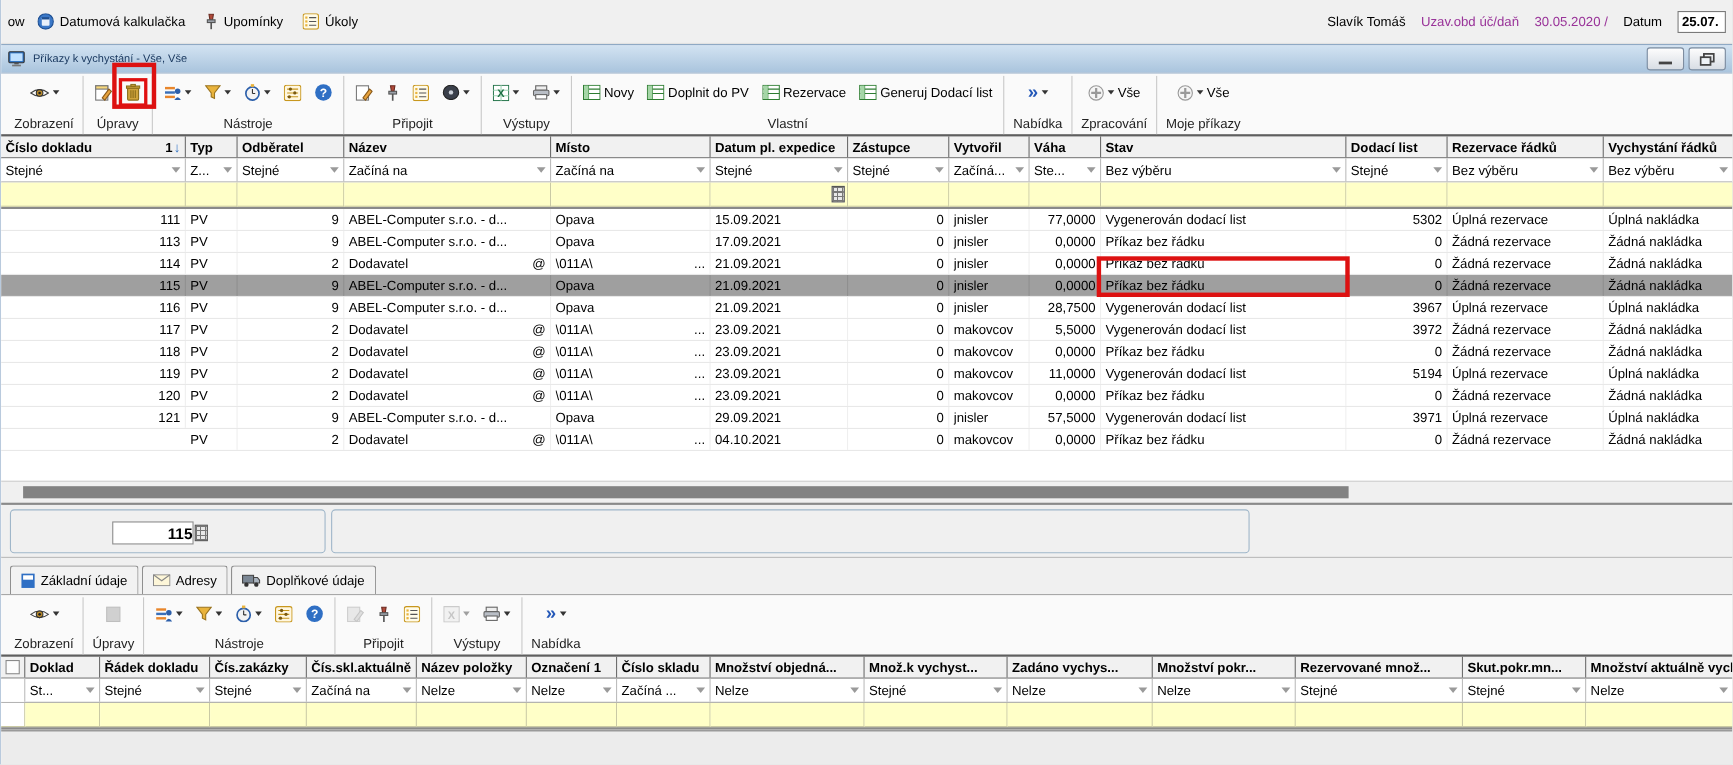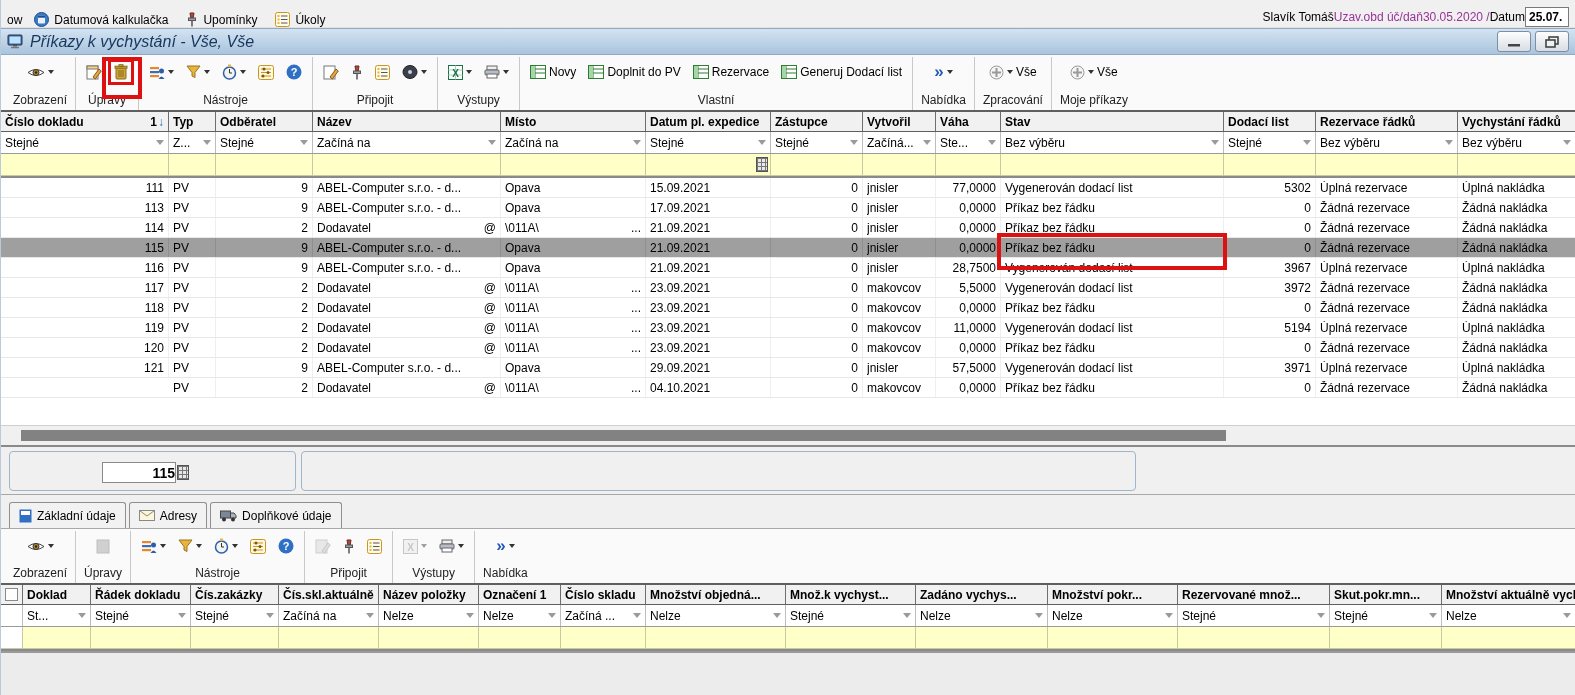--- a/index.html
+++ b/index.html
@@ -1,29 +1,29 @@
 <!DOCTYPE html>
 <html><head>
 <meta charset="utf-8">
 <style>
 *{margin:0;padding:0;box-sizing:border-box;}
 html,body{background:#d8d8d8;}
 body{font-family:"Liberation Sans","DejaVu Sans",sans-serif;font-size:12px;color:#000;}
 .screen{position:relative;width:1575px;height:695px;background:#fff;overflow:hidden;border-left:1px solid #b9cadd;}
 
-.menubar{height:28px;background:#f0f0f0;display:flex;align-items:flex-end;padding:0 6px;gap:18px;border-bottom:1px solid #e2e2e2;}
+.menubar{height:40px;background:#f0f0f0;display:flex;align-items:center;padding:0 6px;gap:18px;border-bottom:1px solid #e2e2e2;}
 .menubar .partial{margin-right:-6px;}
 .mb-item{display:flex;align-items:center;gap:5px;cursor:default;}
-.mb-right{margin-left:auto;display:flex;align-items:center;}
+.mb-right{margin-left:auto;display:flex;align-items:center;gap:14px;}
 .mb-user{color:#000;}
 .mb-purple{color:#993399;}
 .mb-date-box{border:1px solid #7a7a7a;background:#fff;height:20px;line-height:18px;padding:0 3px;font-weight:bold;width:44px;overflow:hidden;white-space:nowrap;}
 
 .titlebar{height:27px;background:linear-gradient(#d3e3f2,#a9c4dd);display:flex;align-items:center;padding:0 6px;gap:7px;border-top:1px solid #8fa9c4;border-bottom:1px solid #8fa9c4;}
-.title-text{color:#17365d;font-size:16px;font-style:italic;}
+.title-text{color:#17365d;font-size:10px;}
 .win-btns{margin-left:auto;display:flex;gap:4px;}
 .win-btn{width:34px;height:21px;background:linear-gradient(#fdfdfd,#d8dde4);border:1px solid #7e8document;border:1px solid #7e8da0;border-radius:3px;display:flex;align-items:center;justify-content:center;}
 
 .toolbar{height:55px;background:#fafafa;display:flex;align-items:stretch;padding:2px 4px 0 4px;}
 .tb-group{display:flex;flex-direction:column;align-items:center;justify-content:space-between;padding:3px 8px 2px 8px;border-right:1px solid #c9c9c9;}
 .tb-group:last-child{border-right:none;}
 .tb-row{display:flex;align-items:center;gap:8px;height:24px;}
 .tb-label{font-size:12px;color:#222;white-space:nowrap;padding-bottom:1px;}
 .tb-btn{display:flex;align-items:center;gap:3px;cursor:default;padding:1px 2px;}
 .tb-btn.boxed{outline:3px solid #e01010;outline-offset:1px;}

